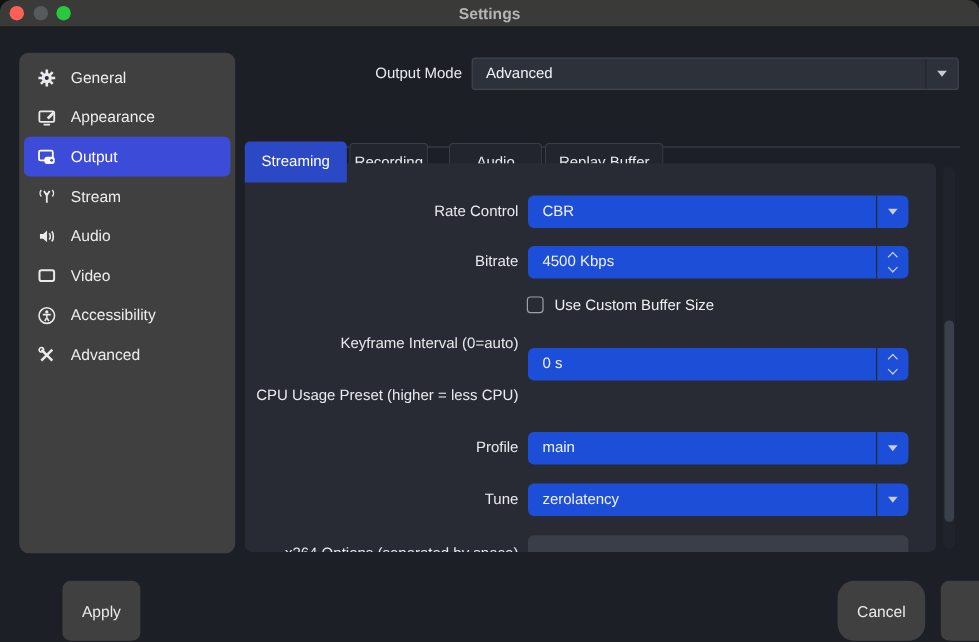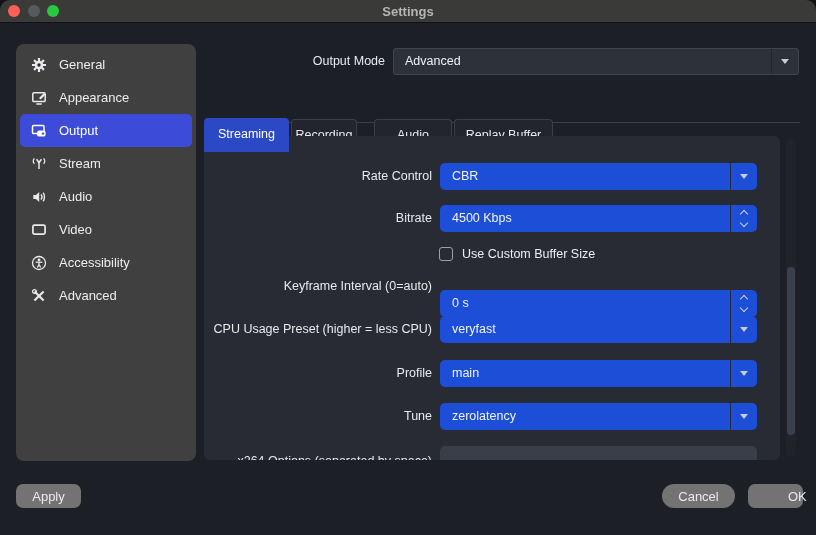--- a/index.html
+++ b/index.html
@@ -70,22 +70,22 @@
               font-size:12.5px; color:#EDEEF0; }
   .field.textinput { background:#3A3E48; }
 
   
   .scrollbar { position:absolute; left:786px; top:139px; width:10px; height:318px;
                background:#20232B; border-radius:5px; }
   .scroll-thumb { position:absolute; left:1px; top:128px; width:8px; height:168px;
                   background:#3A404C; border-radius:4px; }
 
   
-  .btn { position:absolute; top:484px; height:24px; background:#737373; border:none;
-         border-radius:7px; color:#E9EAEC; font-size:13px; font-family:inherit; text-align:center; cursor:default; }
+  .btn { position:absolute; top:484px; height:50px; background:#404040; border:none;
+         border-radius:7px; color:#E9EAEC; font-size:13px; font-family:inherit; text-align:center; cursor:default;margin-left:36px; }
   .btn.apply  { left:16px;  width:65px; }
   .btn.cancel { left:662px; width:73px;border-radius:14px; }
   .btn.ok     { left:748px; width:55px;padding-left:40px; }
 </style>
 </head>
 <body>
 
 <div class="window">
 
   <div class="titlebar">
@@ -228,26 +228,20 @@
     <div class="flabel" style="top:137px">Keyframe Interval (0=auto)</div>
     <div class="field" style="top:154px">
       <span class="field-value">0 s</span>
       <span class="spin-box">
           <span class="chev up"></span>
           <span class="chev down"></span>
         </span>
     </div>
 
     <div class="flabel" style="top:180px">CPU Usage Preset (higher = less CPU)</div>
-    <div class="field" style="top:180px">
-      <span class="field-value">veryfast</span>
-      <span class="caret-box">
-          <span class="caret"></span>
-        </span>
-    </div>
 
     <div class="flabel" style="top:224px">Profile</div>
     <div class="field" style="top:224px">
       <span class="field-value">main</span>
       <span class="caret-box">
           <span class="caret"></span>
         </span>
     </div>
 
     <div class="flabel" style="top:267px">Tune</div>

